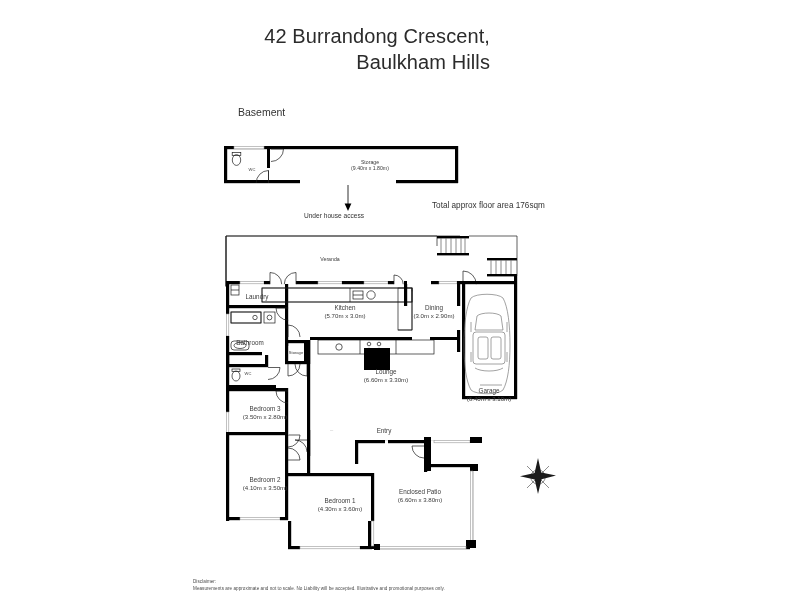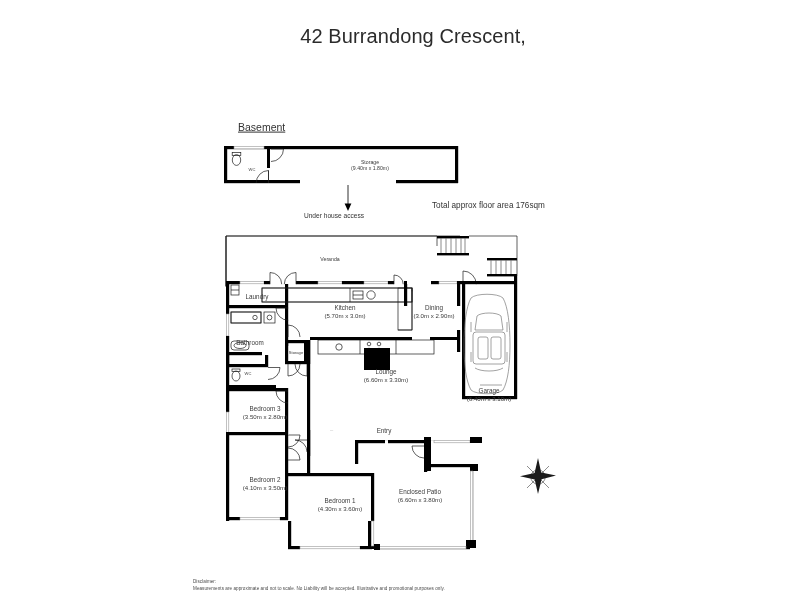--- a/index.html
+++ b/index.html
@@ -4,21 +4,21 @@
 <style>
   html,body{margin:0;padding:0;}
   body{
     width:800px;height:600px;
     background:#ffffff;
     font-family:"Liberation Sans", sans-serif;
     color:#231f20;
     overflow:hidden;
     position:relative;
   }
-  #sheet{position:relative;width:704px;height:600px;padding-left:36px;}
+  #sheet{position:relative;width:704px;height:600px;}
 
   
   .title-block{
     position:absolute; right:214px; top:24px;
     text-align:right;
     line-height:1.28;
   }
   .title-line{
     font-size:20px;
     font-weight:500;
@@ -73,20 +73,21 @@
   .compass{fill:#1b1b1b;}
   .compass-l{fill:none;stroke:#1b1b1b;stroke-width:.5;}
 </style>
 </head>
 <body>
 
 <div id="sheet">
 
   <div class="title-block">
     <div class="title-line">42 Burrandong Crescent,</div>
+    <div class="title-line">Baulkham Hills</div>
   </div>
 
   <svg class="plan" viewBox="0 0 800 600">
 
     <g>
 
       <rect class="wall" x="224" y="146" width="234" height="3.2"></rect>
 
       <rect class="wall" x="224" y="146" width="3.2" height="37"></rect>
 
@@ -345,21 +346,21 @@
 
       <g transform="translate(538,477)">
         <path class="compass" d="M0,-19 L3.2,-4.4 L18,-1.4 L3.6,2.2 L0,17 L-3.3,2.4 L-18,-0.8 L-3.4,-4 Z"></path>
         <path class="compass-l" d="M-11,-11 L-3,-3 M11,-11 L3,-3 M11,11 L3,3 M-11,11 L-3,3"></path>
         <circle class="compass-l" cx="0" cy="0" r="7.2"></circle>
       </g>
 
     </g>
   </svg>
 
-  <div class="plan-label lbl-section left-align" style="left:238px;top:127px;text-decoration:underline;">Basement</div>
+  <div class="plan-label lbl-section left-align" style="left:238px;top:112px;">Basement</div>
 
   <div class="plan-label lbl-tiny" style="left:252px;top:169px;">
     <span class="nm">WC</span>
   </div>
 
   <div class="plan-label lbl-small" style="left:370px;top:165px;">
     <span class="nm">Storage</span>
     <span class="dim">(9.40m x 1.80m)</span>
   </div>
 

